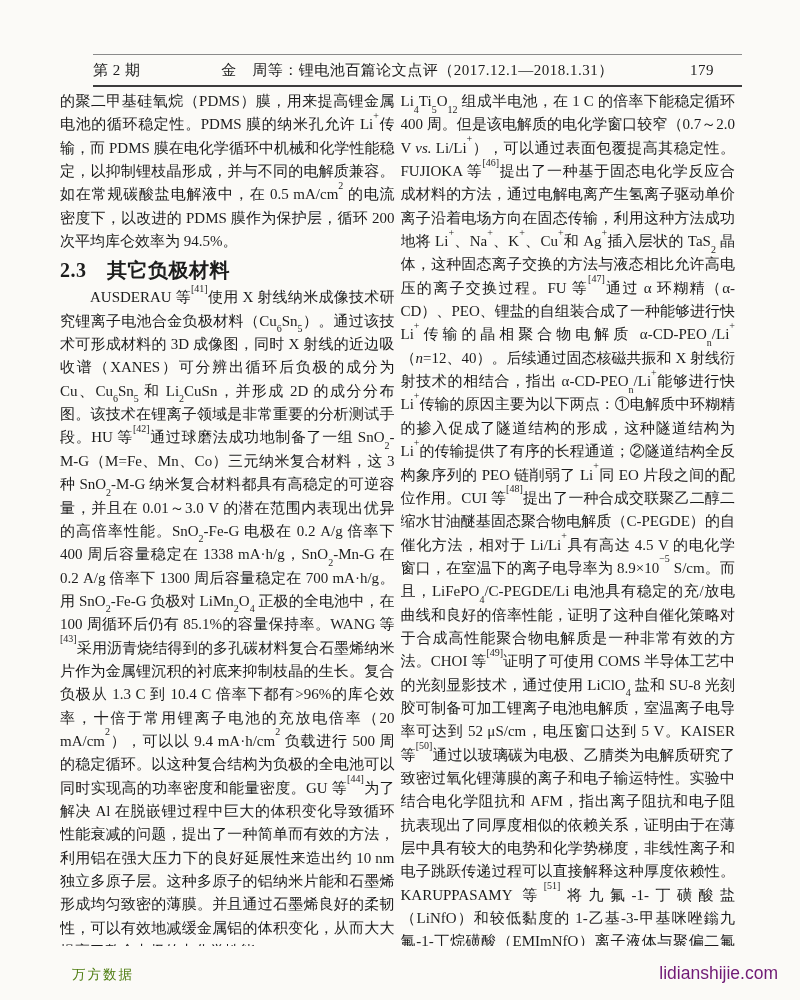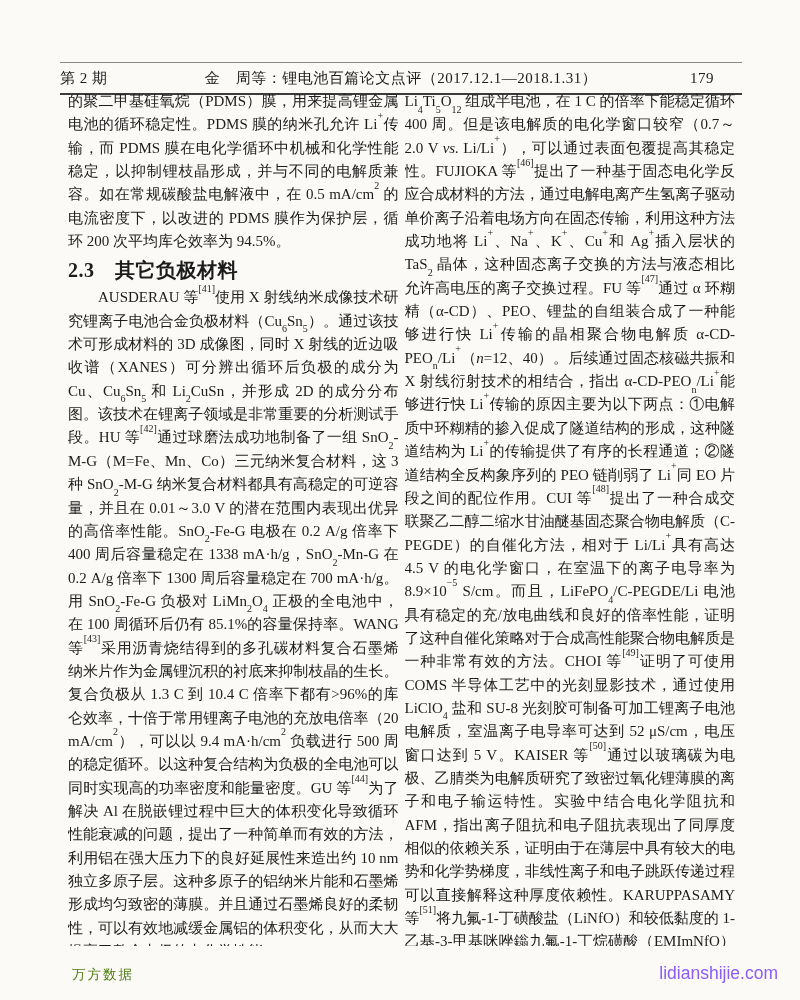--- a/index.html
+++ b/index.html
@@ -4,35 +4,35 @@
 <style>
   html,body{margin:0;padding:0;}
   body{
     width:800px;height:1000px;overflow:hidden;
     background:#fbfaf7;color:#1c1c1c;
     font-family:"Liberation Serif","DejaVu Serif",serif;
     position:relative;
   }
   .page{position:absolute;inset:0;}
   
-  .header{position:absolute;top:16px;left:0;right:0;}
+  .header{position:absolute;top:8px;left:0;right:0;padding-left:33px;}
   .rule{margin:0 58px 0 60px;background:#5a5a5a;}
   .rule.thin{height:1px;margin-top:46px;background:#8a8a8a;}
   .rule.thick{height:2px;background:#3c3c3c;}
   .header-row{
     display:flex;align-items:center;justify-content:space-between;
     margin:0 58px 0 60px;height:30px;font-size:15px;letter-spacing:.5px;
   }
   .header-row .issue{width:110px;text-align:left;}
   .header-row .ptitle{flex:1;text-align:center;}
   .header-row .pno{width:110px;text-align:right;padding-right:28px;box-sizing:border-box;font-family:Liberation Serif, serif;}
   
   .columns{
     position:absolute;top:90px;left:60px;right:65px;height:856px;
-    display:flex;gap:6px;overflow:hidden;margin-left:8px;
+    display:flex;gap:6px;overflow:hidden;
   }
   .col{
     width:338px;height:100%;overflow:hidden;
     font-size:15px;line-height:23.35px;text-align:justify;
   }
   .col p{margin:0;}
   .indent{text-indent:2em;}
   .cont{text-align-last:justify;}
   h3.sec2{
     font-size:20px;font-weight:bold;letter-spacing:.5px;
@@ -42,21 +42,21 @@
   sup{top:-4.5px;}
   sub{top:2.5px;}
   
   .footer{position:absolute;left:0;right:0;bottom:0;height:48px;}
   .watermark{
     position:absolute;left:72px;bottom:16px;
     color:#4d7c0f;font-size:13.5px;letter-spacing:2px;
   }
   .site{
     position:absolute;right:22px;bottom:16px;
-    color:#8b5cf6;font-size:17.5px;
+    color:#701a75;font-size:17.5px;
     font-family:"Liberation Sans","DejaVu Sans",sans-serif;
   }
 </style>
 </head>
 <body>
 
 <div class="page">
 
   <div class="header">
     <div class="rule thin"></div>

